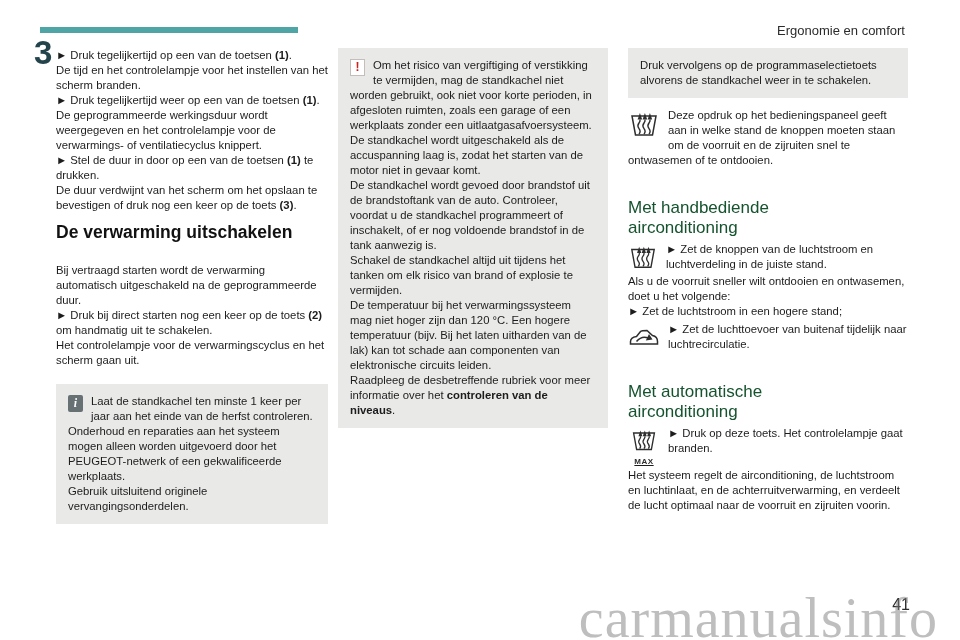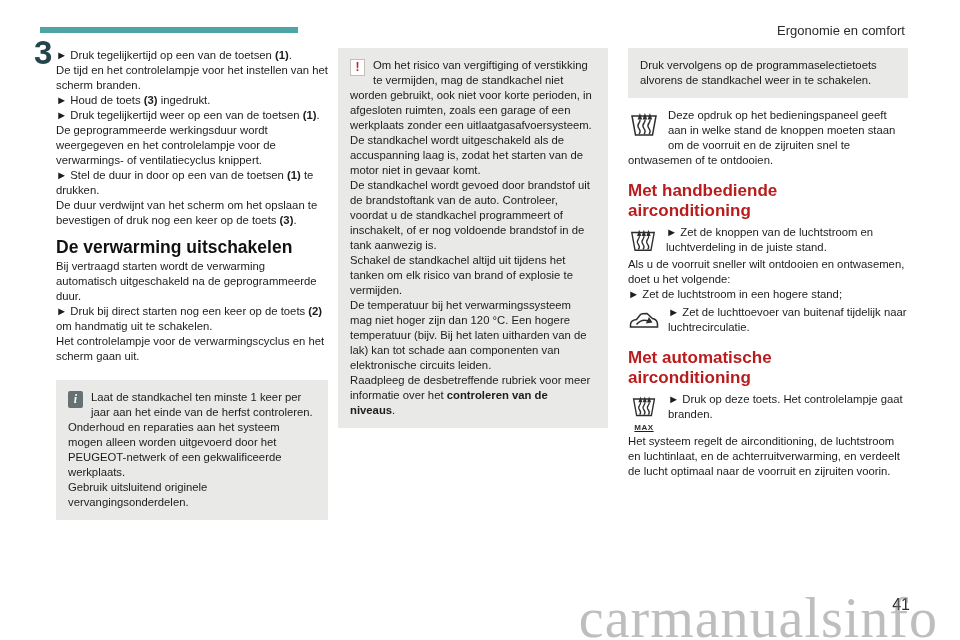--- a/index.html
+++ b/index.html
@@ -18,22 +18,22 @@
   .chapter-num { position:absolute; left:34px; top:36px; font-size:33px; font-weight:bold; color:#24444c; line-height:34px; }
 
   .col { position:absolute; top:48px; font-size:11.3px; line-height:15px; color:#1c1c1c; }
   .col1 { left:56px;  width:272px; }
   .col2 { left:338px; width:270px; }
   .col3 { left:628px; width:280px; }
 
   .para { margin:0; }
   .b { font-weight:bold; }
 
-  h1.section { font-size:17.5px; line-height:21px; font-weight:bold; color:#111; margin:9px 0 1px; }
-  h2.sub { font-size:17px; line-height:20px; font-weight:bold; color:#b91c1c; margin:13px 0 4px; max-width:235px; }
+  h1.section { font-size:17.5px; line-height:21px; font-weight:bold; color:#111; margin:9px 0 20px; }
+  h2.sub { font-size:17px; line-height:20px; font-weight:normal; color:#14532d; margin:30px 0 4px; max-width:235px; }
   .big-title { font-size:20px; line-height:25px; font-weight:400; color:#8d9697; margin-top:18px; max-width:255px; }
 
   .graybox { background:#e9e9e8; padding:10px 12px; }
   .infobox { margin-top:16px; }
 
   .info-icon {
     float:left; width:15px; height:17px; margin:1px 8px 2px 0;
     background:#677073; border-radius:2px; color:#fff; text-align:center;
     font-family:"Liberation Serif", serif; font-style:italic; font-weight:bold;
     font-size:12px; line-height:17px;
@@ -64,21 +64,20 @@
 
 <div class="page">
 
   <div class="accent-bar"></div>
   <div class="header-title">Ergonomie en comfort</div>
   <div class="chapter-num">3</div>
 
   <div class="col col1">
     <div class="para"><span>► Druk tegelijkertijd op een van de toetsen </span><span class="b">(1)</span><span>.</span></div>
     <div class="para"><span>De tijd en het controlelampje voor het instellen van het scherm branden.</span></div>
-    <div class="para"><span>► Houd de toets </span><span class="b">(3)</span><span> ingedrukt.</span></div>
     <div class="para"><span>► Druk tegelijkertijd weer op een van de toetsen </span><span class="b">(1)</span><span>.</span></div>
     <div class="para"><span>De geprogrammeerde werkingsduur wordt weergegeven en het controlelampje voor de verwarmings- of ventilatiecyclus knippert.</span></div>
     <div class="para"><span>► Stel de duur in door op een van de toetsen </span><span class="b">(1)</span><span> te drukken.</span></div>
     <div class="para"><span>De duur verdwijnt van het scherm om het opslaan te bevestigen of druk nog een keer op de toets </span><span class="b">(3)</span><span>.</span></div>
 
     <h1 class="section">De verwarming uitschakelen</h1>
 
     <div class="para"><span>Bij vertraagd starten wordt de verwarming automatisch uitgeschakeld na de geprogrammeerde duur.</span></div>
     <div class="para"><span>► Druk bij direct starten nog een keer op de toets </span><span class="b">(2)</span><span> om handmatig uit te schakelen.</span></div>
     <div class="para"><span>Het controlelampje voor de verwarmingscyclus en het scherm gaan uit.</span></div>

